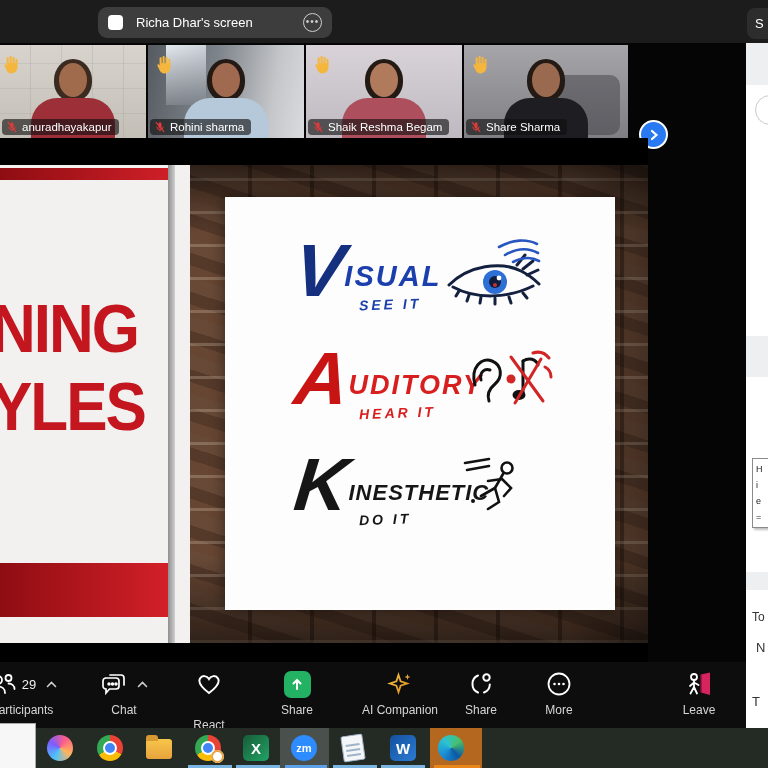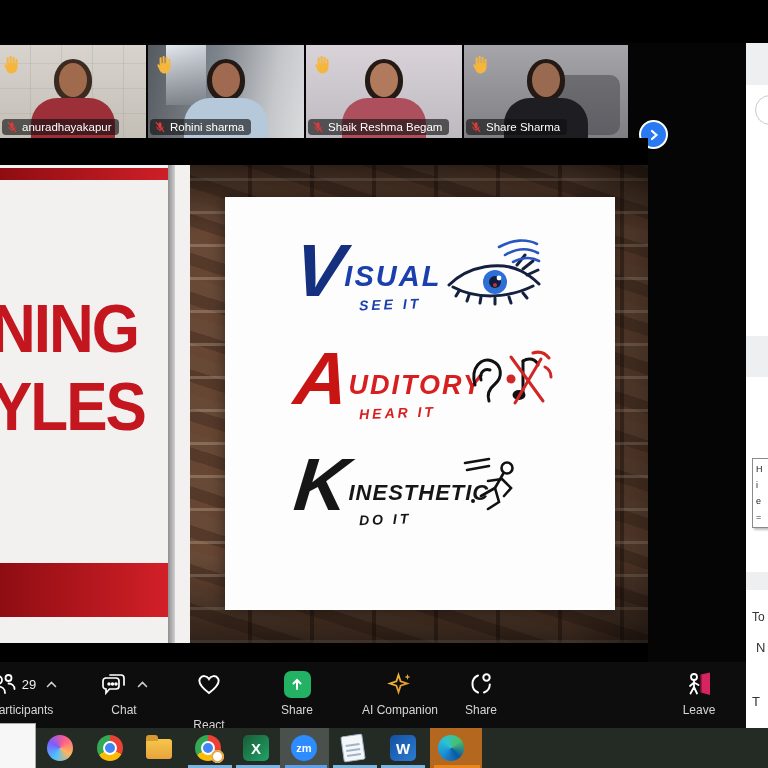--- a/index.html
+++ b/index.html
@@ -96,20 +96,30 @@
   .icon-copilot{width:26px;height:26px;border-radius:50%;background:conic-gradient(from 210deg,#4cc2ff,#7b5cff,#ff5c8a,#ffb45c,#4cc2ff);}
   .icon-edge{width:26px;height:26px;border-radius:50%;background:conic-gradient(from 140deg,#0c59a4,#1c8fd6,#2bc3d2,#49c06d,#0c59a4);}
   .icon-note{width:22px;height:26px;background:#f4f6f8;border:1px solid #9fb3c8;border-radius:2px;transform:rotate(-8deg);padding:5px 2px 0 2px;}
   .icon-note i{display:block;height:2px;background:#9fb3c8;margin:3px 1px;}
 </style>
 </head>
 <body>
 
 <div id="screen">
 
+  <div class="topbar">
+    <div class="share-pill">
+      <div class="sq"></div>
+      <div class="t">Richa Dhar's screen</div>
+      <div class="dots">•••</div>
+    </div>
+    <div class="s-pill">
+      <span>S</span>
+    </div>
+  </div>
 
   <div class="zoomwin">
 
     <div class="tile" style="left:0;width:146px;background:linear-gradient(180deg,#d8d4cd,#c3bfb7);">
       <div style="position:absolute;inset:0;background:repeating-linear-gradient(90deg,transparent 0 30px,rgba(140,140,140,.22) 30px 31px),repeating-linear-gradient(0deg,transparent 0 24px,rgba(140,140,140,.18) 24px 25px);"></div>
       <div class="hair" style="background:#3a2a20;"></div>
       <div class="head" style="background:#a06a4c;"></div>
       <div class="bodyy" style="background:#9c2f38;"></div>
       <svg class="hand" style="left:0;" viewBox="0 0 24 24">
           <path fill="#f5b63e" d="M7.2 11V4.6a1.15 1.15 0 012.3 0V10h.9V3.3a1.15 1.15 0 012.3 0V10h.9V4.2a1.15 1.15 0 012.3 0V10h.9V6.2a1.15 1.15 0 012.3 0V14c0 4.2-2.6 7.2-6.4 7.2-3.4 0-4.9-2-6-4.6l-1.8-3.9c-.5-1.1.9-2 1.8-1.2l1.5 1.3z"></path>
@@ -331,20 +341,31 @@
         <div class="ico">
           <svg width="26" height="26" viewBox="0 0 26 26" fill="none" stroke="#fff" stroke-width="2" stroke-linecap="round">
             <path d="M10 4.5 a9 9 0 00-5.5 8.5 a9 9 0 005.5 8.5"></path>
             <path d="M16 21.5 a9 9 0 005.8 -8"></path>
             <circle cx="18.5" cy="6.5" r="3.2"></circle>
           </svg>
         </div>
         <div class="lbl">Share</div>
       </div>
 
+      <div class="tbtn" style="left:533px;width:52px;">
+        <div class="ico">
+          <svg width="26" height="26" viewBox="0 0 26 26">
+            <circle cx="13" cy="13" r="10.5" fill="none" stroke="#fff" stroke-width="1.8"></circle>
+            <circle cx="8.5" cy="13" r="1.3" fill="#fff"></circle>
+              <circle cx="13" cy="13" r="1.3" fill="#fff"></circle>
+              <circle cx="17.5" cy="13" r="1.3" fill="#fff"></circle>
+          </svg>
+        </div>
+        <div class="lbl">More</div>
+      </div>
 
       <div class="tbtn" style="left:672px;width:54px;">
         <div class="ico">
           <svg width="28" height="28" viewBox="0 0 28 28">
             <path d="M16 4.5 L25 2.5 L25 25 L16 22.5 Z" fill="#d6245f"></path>
             <path d="M16 4.5 L16 22.5" stroke="#8d1039" stroke-width="1.5"></path>
             <g stroke="#fff" stroke-width="1.8" fill="none" stroke-linecap="round">
               <circle cx="9" cy="7" r="3"></circle>
               <path d="M9 10.5 L9 17 M9 12.5 L5 16 M9 12.5 L13.5 15 M9 17 L5.5 23.5 M9 17 L12 23.5"></path>
             </g>

